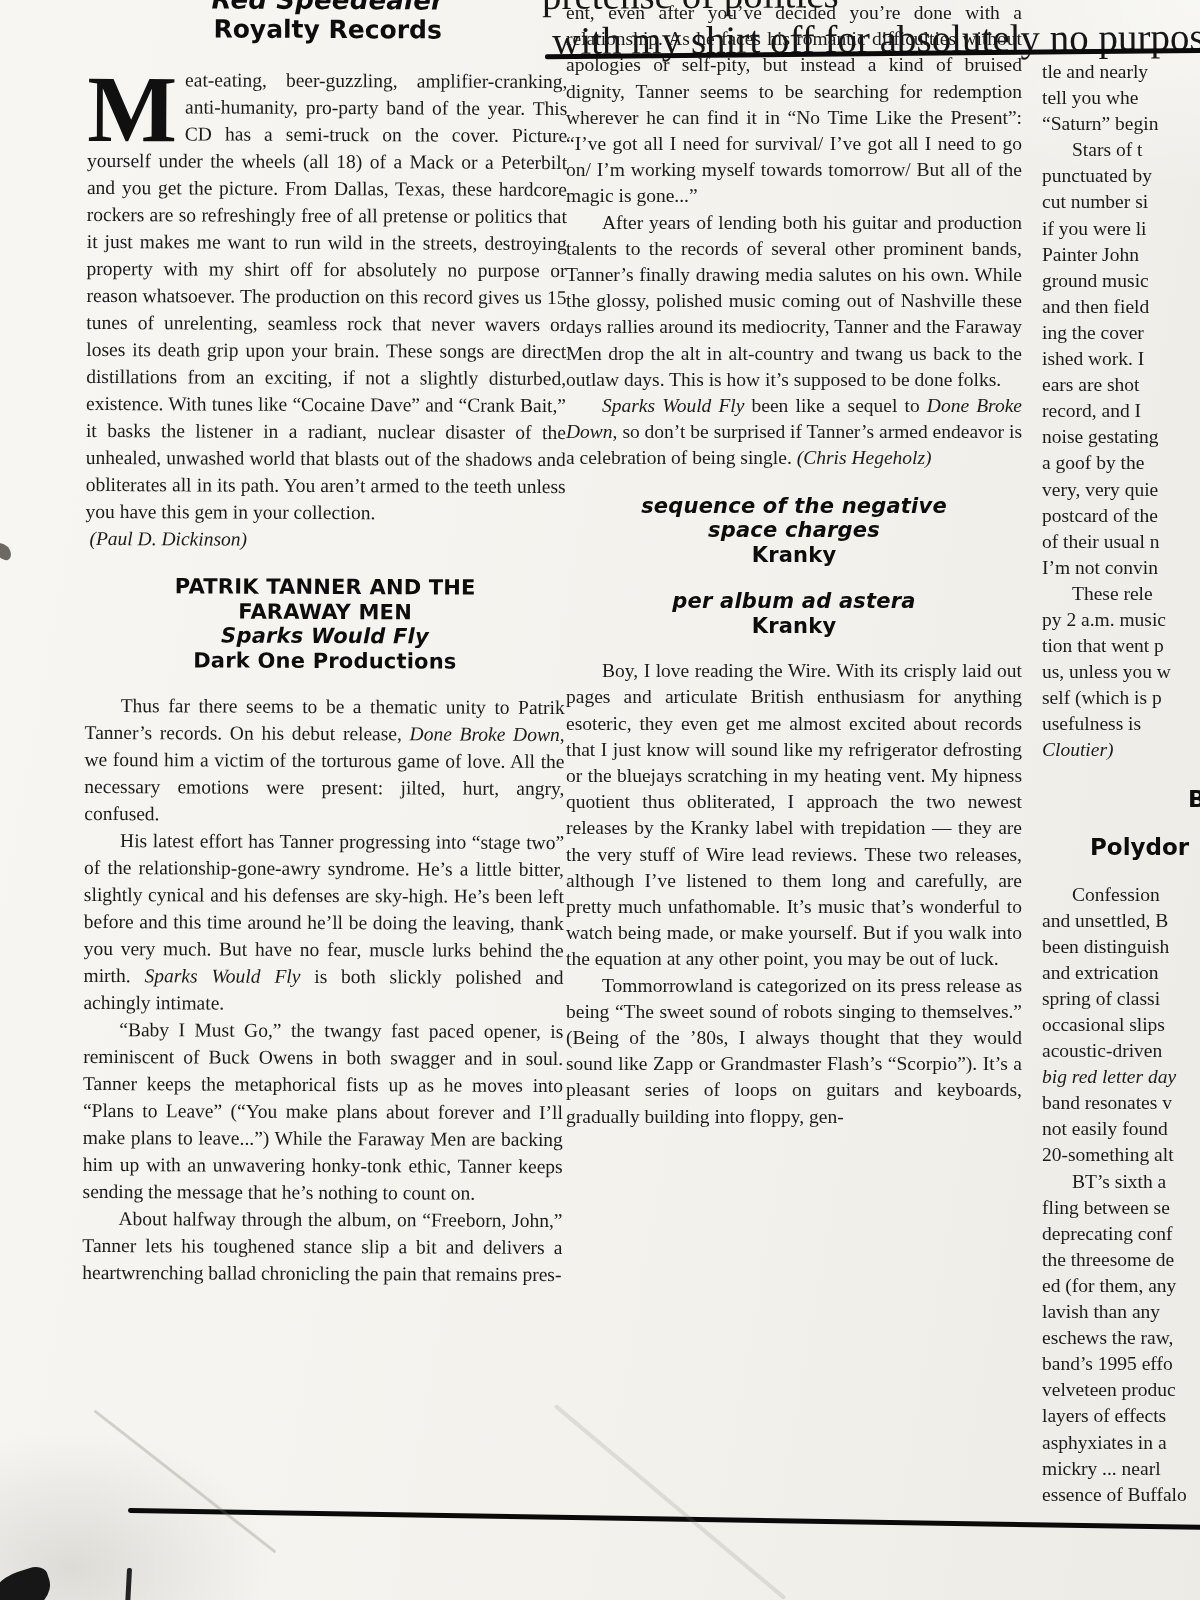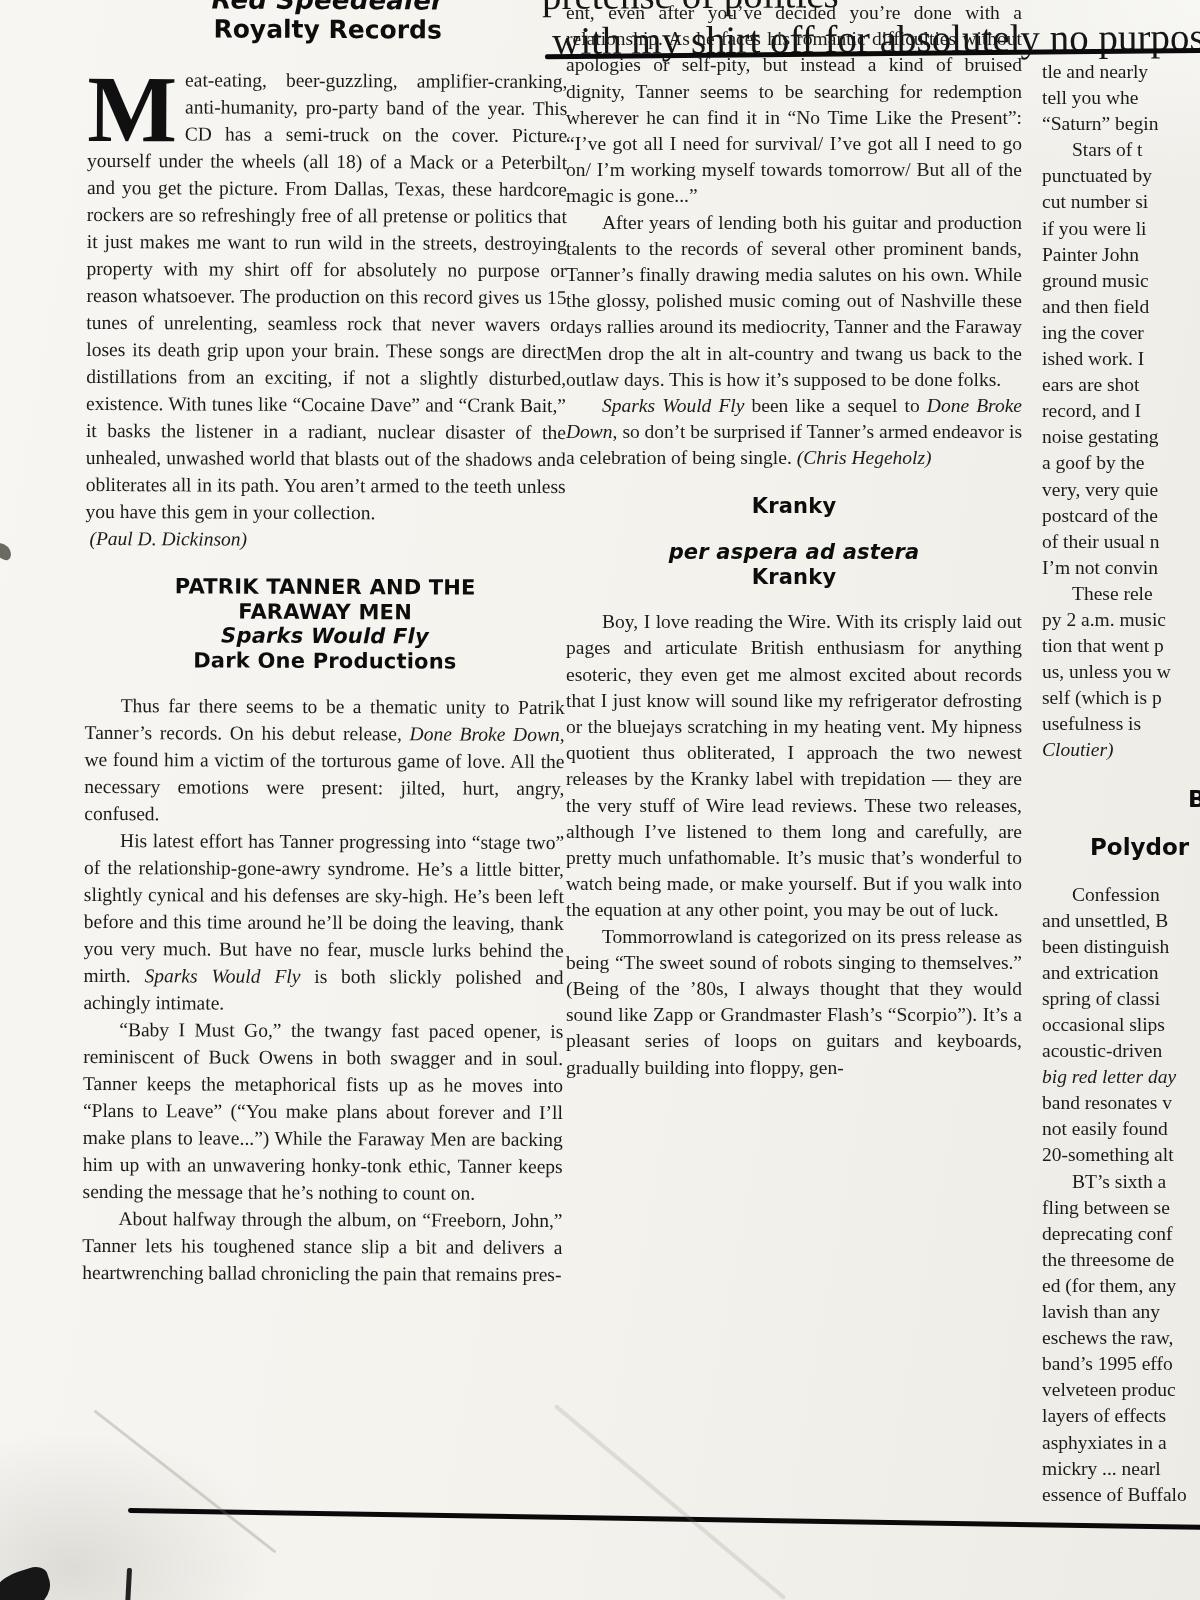--- a/index.html
+++ b/index.html
@@ -83,25 +83,26 @@
     <p class="para"><span><span>“Baby I Must Go,” the twangy fast paced opener, is reminiscent of Buck Owens in both swagger and in soul.  Tanner keeps the metaphorical fists up as he moves into “Plans to Leave” (“You make plans about forever and I’ll make plans to leave...”)  While the Faraway Men are backing him up with an unwavering honky-tonk ethic, Tanner keeps sending the message that he’s nothing to count on.</span></span></p>
     <p class="para"><span><span>About halfway through the album, on “Freeborn, John,” Tanner lets his toughened stance slip a bit and delivers a heartwrenching ballad chronicling the pain that remains pres-</span></span></p>
   </div>
 
   <div class="col col-mid">
     <p class="para noindent"><span><span>ent, even after you’ve decided you’re done with a relationship.  As he faces his romantic difficulties without apologies or self-pity, but instead a kind of bruised dignity, Tanner seems to be searching for redemption wherever he can find it in “No Time Like the Present”: “I’ve got all I need for survival/ I’ve got all I need to go on/ I’m working myself towards tomorrow/ But all of the magic is gone...”</span></span></p>
     <p class="para"><span><span>After years of lending both his guitar and production talents to the records of several other prominent bands, Tanner’s finally drawing media salutes on his own.  While the glossy, polished music coming out of Nashville these days rallies around its mediocrity, Tanner and the Faraway Men drop the alt in alt-country and twang us back to the outlaw days.  This is how it’s supposed to be done folks.</span></span></p>
     <p class="para"><span><span class="it">Sparks Would Fly</span><span> been like a sequel to </span><span class="it">Done Broke Down</span><span>, so don’t be surprised if Tanner’s armed endeavor is a celebration of being single. </span><span class="it">(Chris Hegeholz)</span></span></p>
 
     <div class="review-header">
+      <div class="album">sequence of the negative space charges</div>
       <div>Kranky</div>
     </div>
 
     <div class="review-header">
-      <div class="album">per aspera ad astera</div>
+      <div class="album">per album ad astera</div>
       <div>Kranky</div>
     </div>
 
     <p class="para"><span><span>Boy, I love reading the Wire.  With its crisply laid out pages and articulate British enthusiasm for anything esoteric, they even get me almost excited about records that I just know will sound like my refrigerator defrosting or the bluejays scratching in my heating vent. My hipness quotient thus obliterated, I approach the two newest releases by the Kranky label with trepidation — they are the very stuff of Wire lead reviews.  These two releases, although I’ve listened to them long and carefully, are pretty much unfathomable. It’s music that’s wonderful to watch being made, or make yourself.   But if you walk into the equation at any other point, you may be out of luck.</span></span></p>
     <p class="para"><span><span>Tommorrowland is categorized on its press release as being “The sweet sound of robots singing to themselves.”  (Being of the ’80s, I always thought that they would sound like Zapp or Grandmaster Flash’s “Scorpio”). It’s a pleasant series of loops on guitars and keyboards, gradually building into floppy, gen-</span></span></p>
   </div>
 
   <div class="col col-right">
       <div class="rline l">tle and nearly</div>
       <div class="rline l">tell you whe</div>

